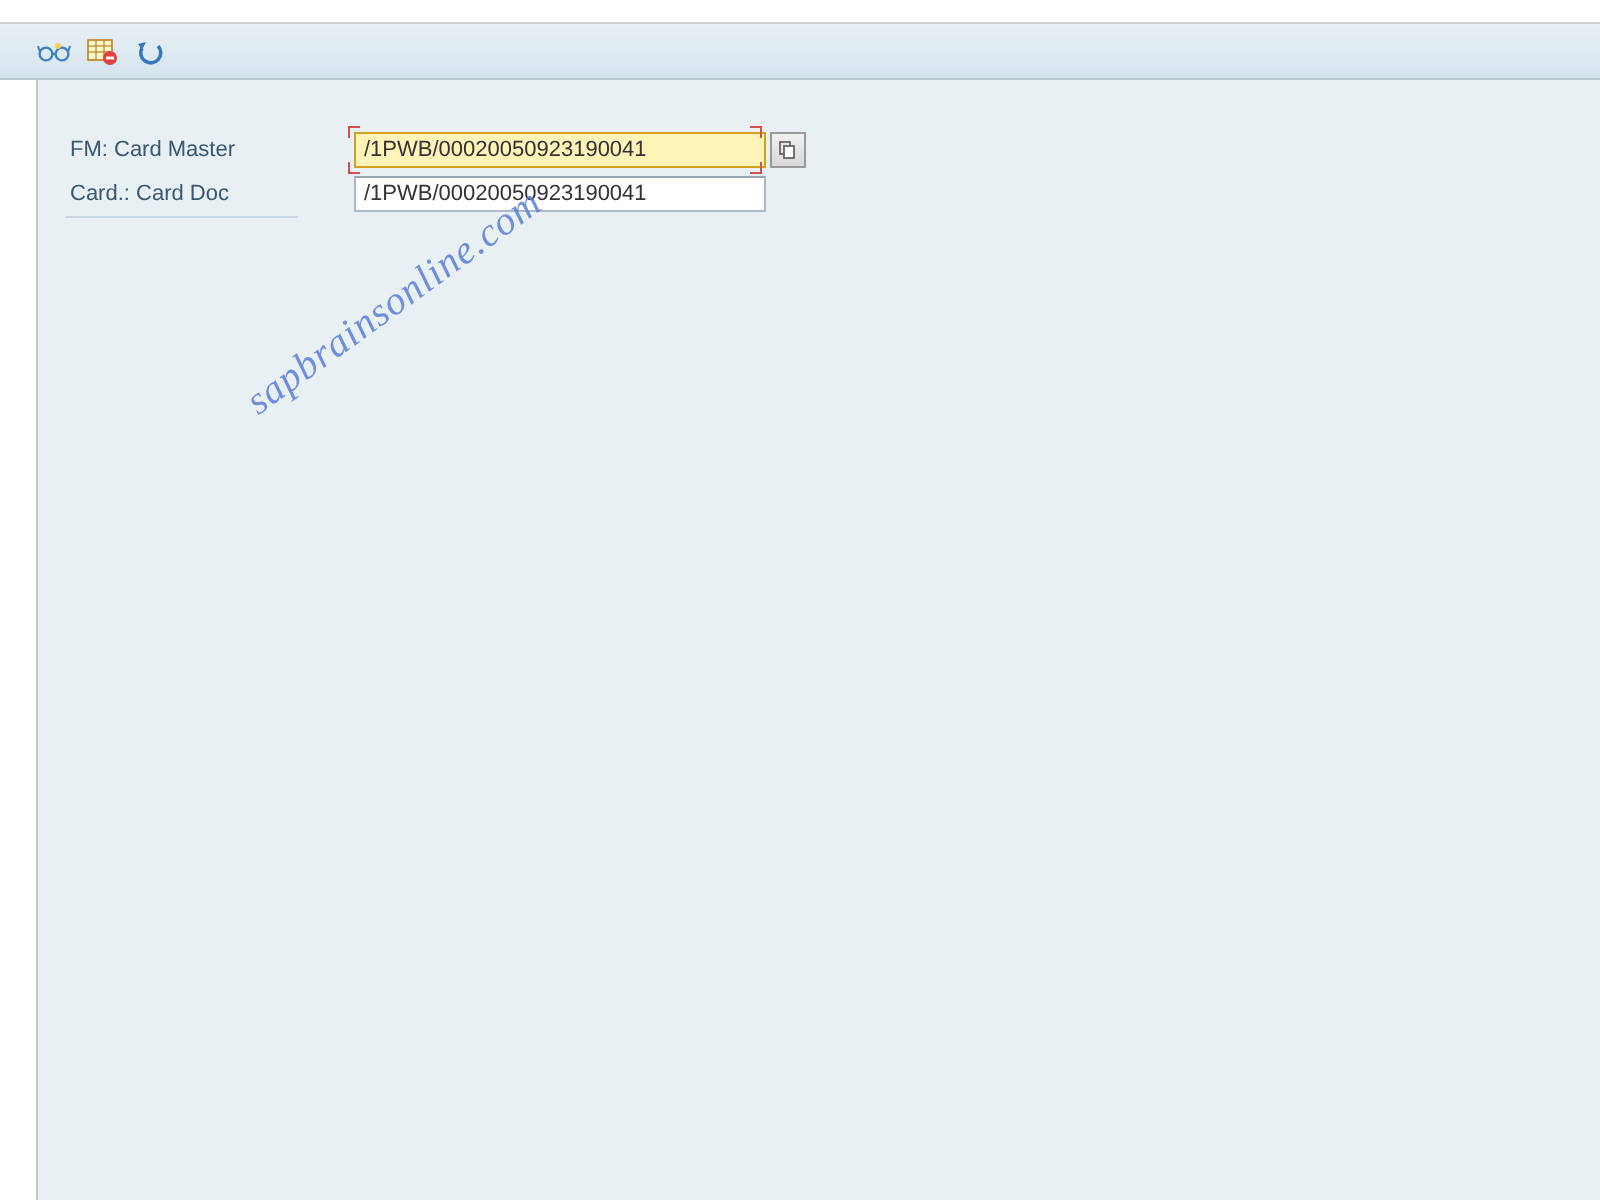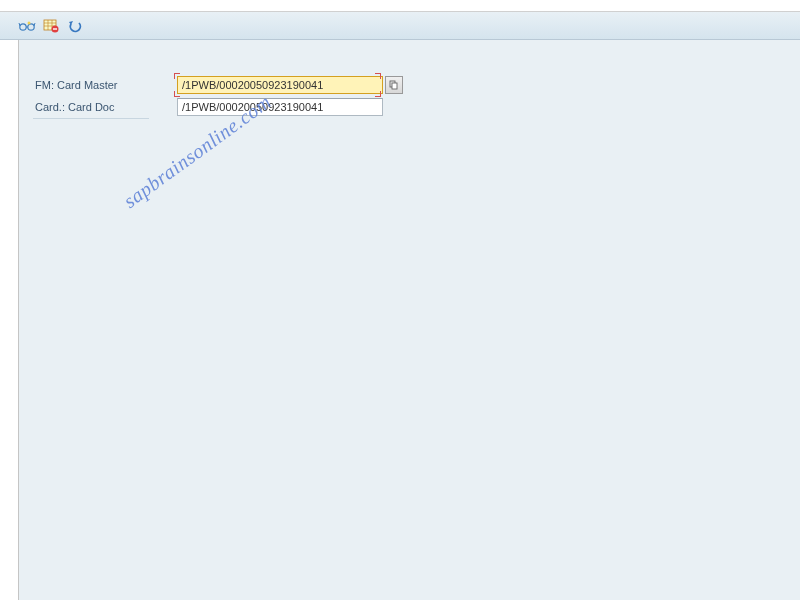--- a/index.html
+++ b/index.html
@@ -35,21 +35,21 @@
       cursor: pointer;
     }
     .content-area {
       position: relative;
       background: #e9f0f4;
       height: calc(100% - 40px);
       margin-left: 18px;
       border-left: 1px solid #c5c5c5;
     }
     .form-container {
-      padding-top: 34px;
+      padding-top: 24px;
       padding-left: 14px;
     }
     .form-row {
       display: flex;
       align-items: center;
       height: 22px;
       margin-bottom: 0;
     }
     .field-label {
       width: 116px;

